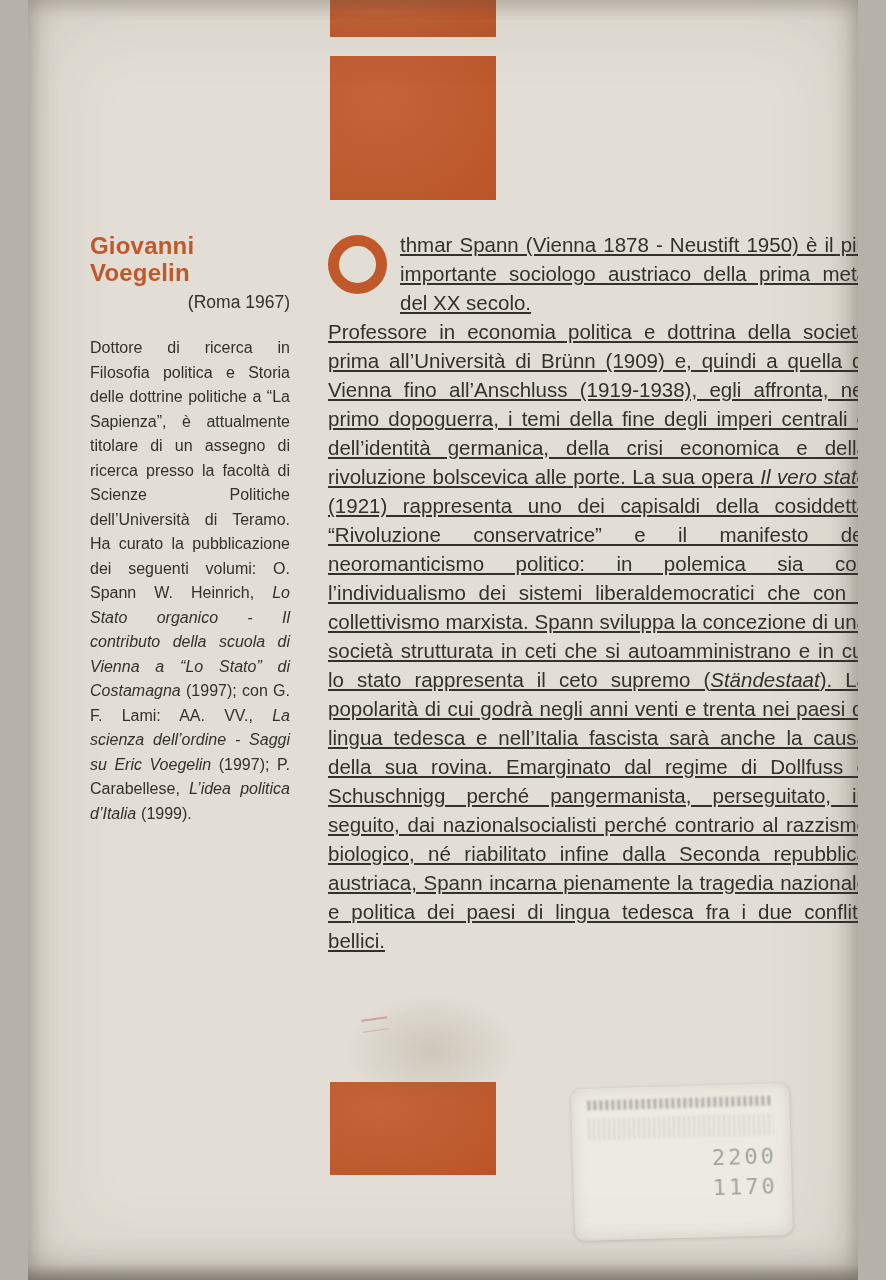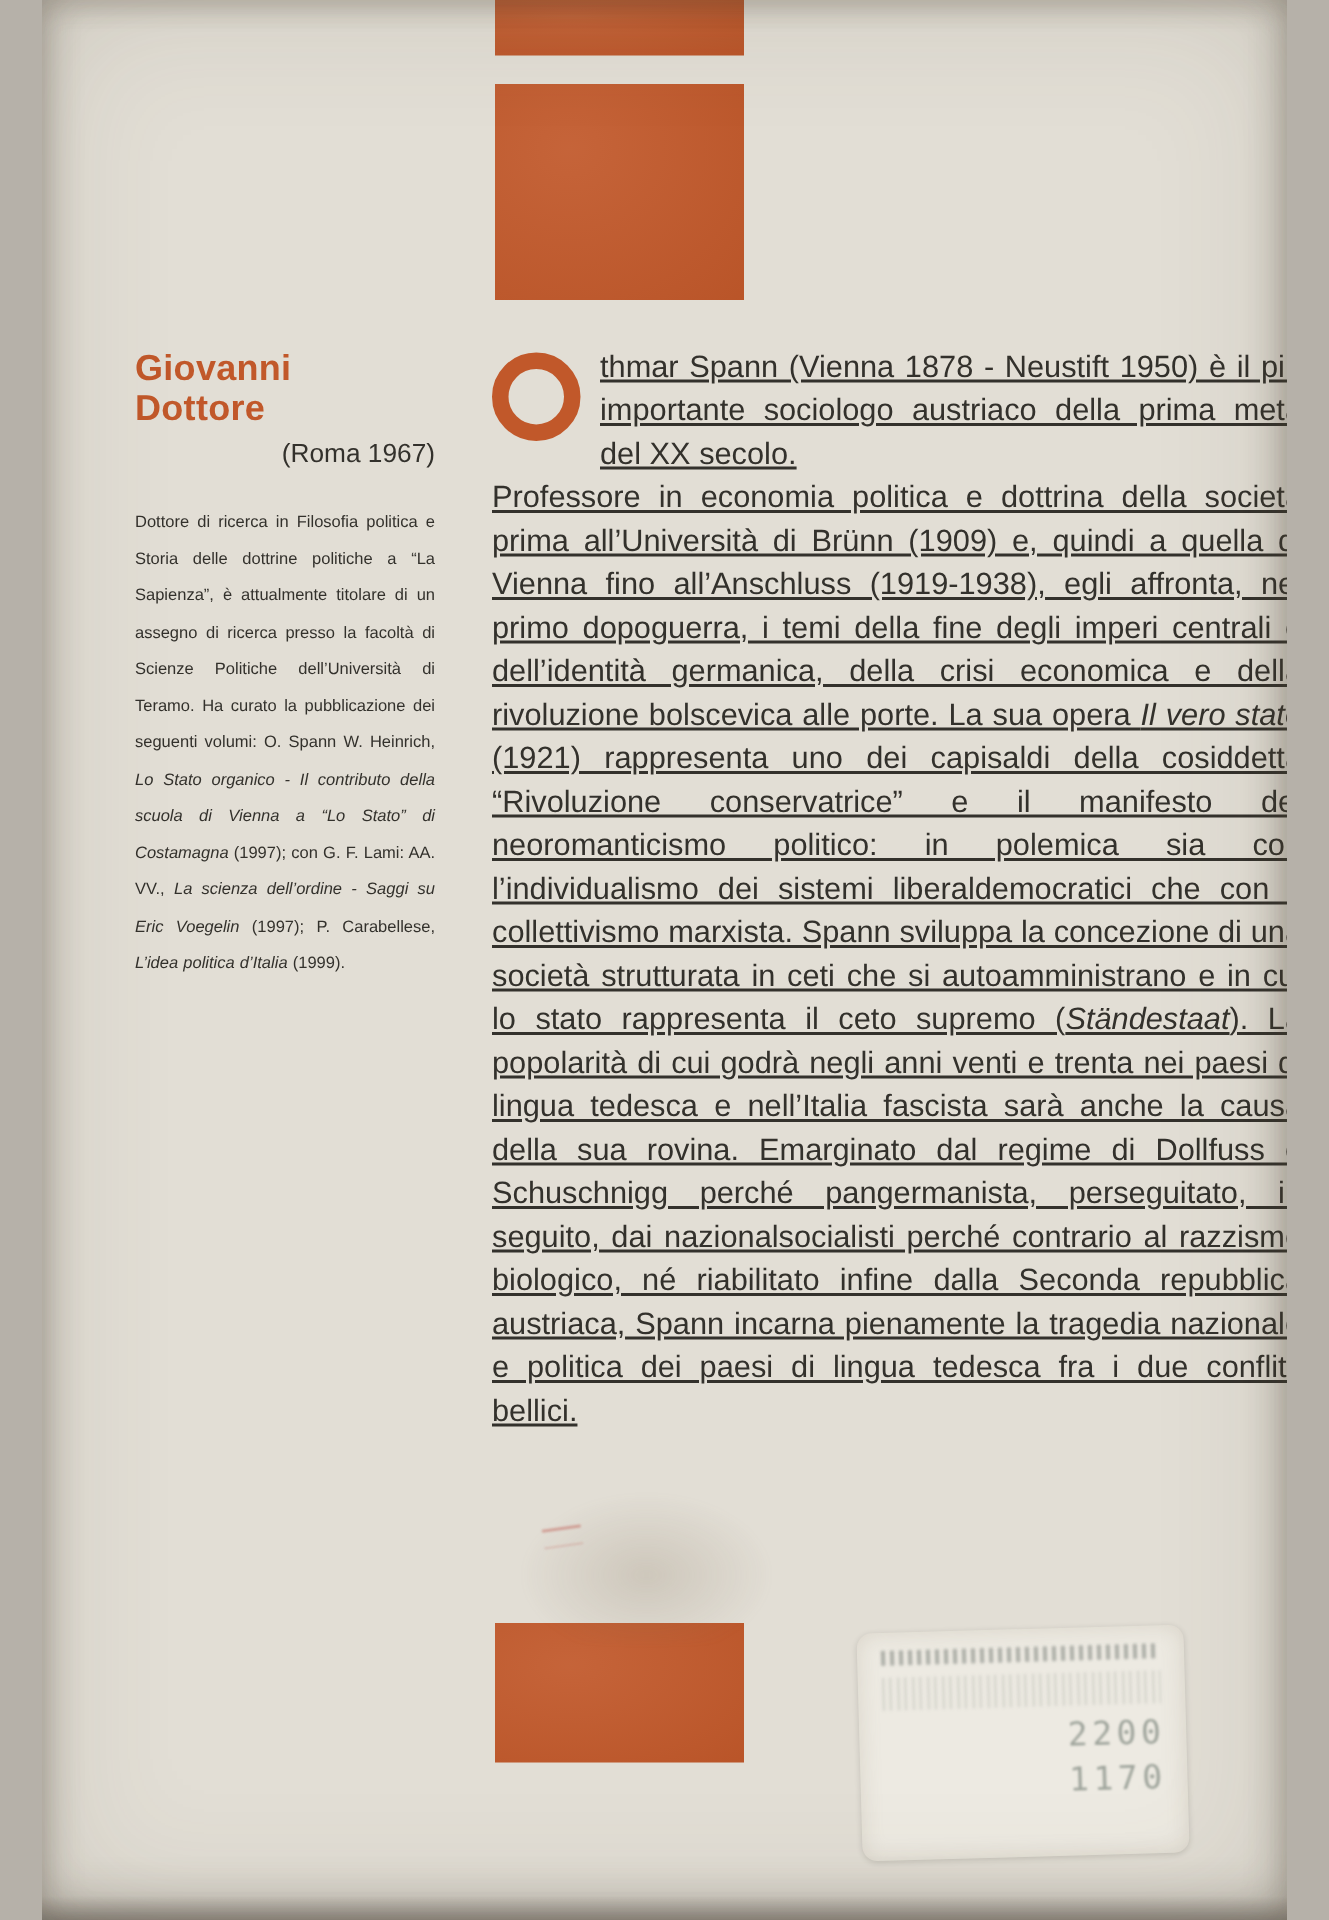--- a/index.html
+++ b/index.html
@@ -36,21 +36,21 @@
   .band.small{top:0;height:37px;}
   .band.large{top:56px;height:144px;}
   .band.bottom{top:1082px;height:93px;}
   .band::after{content:"";position:absolute;inset:0;background:
      radial-gradient(ellipse at 30% 30%, rgba(255,255,255,.07), rgba(0,0,0,.04));}
 
   
   .author{position:absolute;left:62px;top:232px;width:200px;}
   .author-name{margin:0;color:var(--accent);font-size:24px;line-height:27px;font-weight:bold;letter-spacing:.2px;}
   .author-birth{font-size:17.5px;line-height:22px;margin:5px 0 0;text-align:right;}
-  .author-bio{margin:23px 0 0;font-size:11px;line-height:24.5px;text-align:justify;
+  .author-bio{margin:23px 0 0;font-size:16px;line-height:24.5px;text-align:justify;
     hyphens:auto;-webkit-hyphens:auto;word-spacing:.4px;}
   .author-bio i{font-style:italic;}
 
   
   .maincol{position:absolute;left:300px;top:230px;width:540px;}
   .body-text{margin:0;font-size:20.5px;line-height:29px;text-align:justify;
     hyphens:auto;text-decoration:underline;-webkit-hyphens:auto;}
   .body-text i{font-style:italic;margin-top:32px;}
   .dropcap{
     float:left;width:37px;height:37px;border:11px solid var(--accent);
@@ -99,21 +99,21 @@
 
 <div class="photo">
 
   <div class="band small"></div>
   <div class="band large"></div>
   <div class="band bottom"></div>
 
   <aside class="author">
     <h2 class="author-name">
       <span>Giovanni</span><br>
-      <span>Dottore</span>
+      <span>Voegelin</span>
     </h2>
     <p class="author-birth">(Roma 1967)</p>
     <p class="author-bio"><span>Dottore di ricerca in Filosofia politica e Storia delle dottrine politiche a “La Sapienza”, è attualmente titolare di un assegno di ricerca presso la facoltà di Scienze Politiche dell’Università di Teramo. Ha curato la pubblicazione dei seguenti volumi: O. Spann W. Heinrich, </span><i>Lo Stato organico - Il contributo della scuola di Vienna a “Lo Stato” di Costamagna</i><span> (1997); con G. F. Lami: AA. VV., </span><i>La scienza dell’ordine - Saggi su Eric Voegelin</i><span> (1997); P. Carabellese, </span><i>L’idea politica d’Italia</i><span> (1999).</span></p>
   </aside>
 
   <main class="maincol">
     <p class="body-text"><span class="dropcap"><span class="hidden-glyph">O</span></span><span>thmar Spann (Vienna 1878 - Neustift 1950) è il più importante sociologo austriaco della prima metà del XX secolo.</span><br><span>Professore in economia politica e dottrina della società prima all’Università di Brünn (1909) e, quindi a quella di Vienna fino all’Anschluss (1919-1938), egli affronta, nel primo dopoguerra, i temi della fine degli imperi centrali e dell’identità germanica, della crisi economica e della rivoluzione bolscevica alle porte. La sua opera </span><i>Il vero stato</i><span> (1921) rappresenta uno dei capisaldi della cosiddetta “Rivoluzione conservatrice” e il manifesto del neoromanticismo politico: in polemica sia con l’individualismo dei sistemi liberaldemocratici che con il collettivismo marxista. Spann sviluppa la concezione di una società strutturata in ceti che si autoamministrano e in cui lo stato rappresenta il ceto supremo (</span><i>Ständestaat</i><span>). La popolarità di cui godrà negli anni venti e trenta nei paesi di lingua tedesca e nell’Italia fascista sarà anche la causa della sua rovina. Emarginato dal regime di Dollfuss e Schuschnigg perché pangermanista, perseguitato, in seguito, dai nazionalsocialisti perché contrario al razzismo biologico, né riabilitato infine dalla Seconda repubblica austriaca, Spann incarna pienamente la tragedia nazionale e politica dei paesi di lingua tedesca fra i due conflitti bellici.</span></p>
   </main>
 
   <div class="stain"></div>

